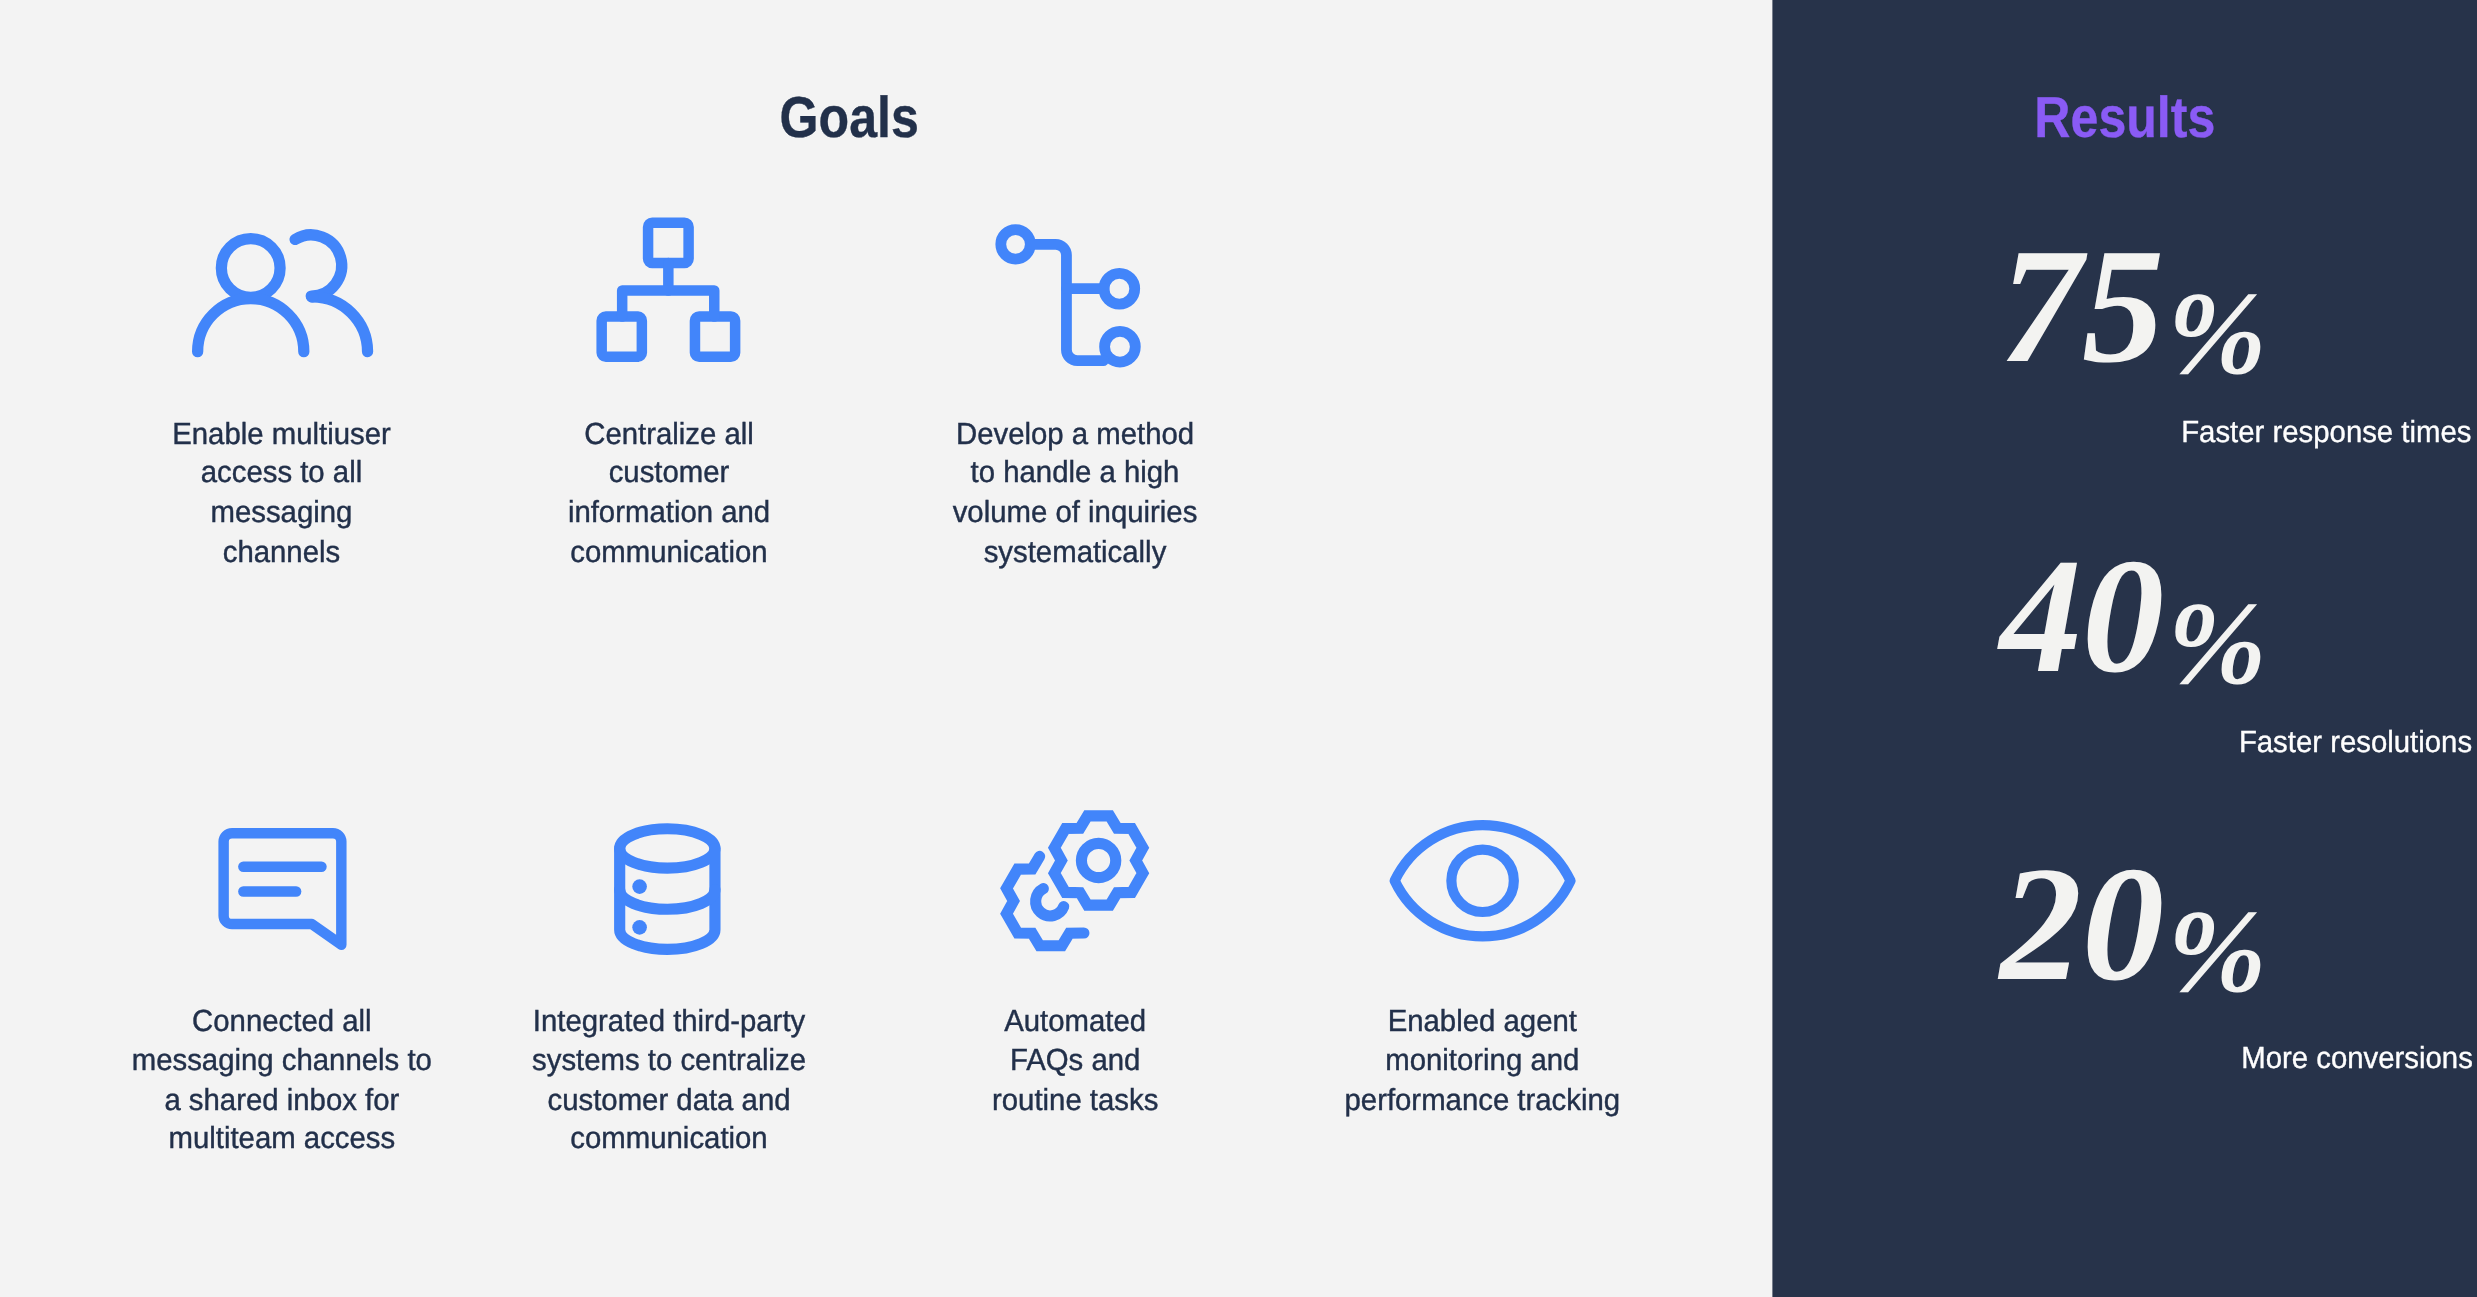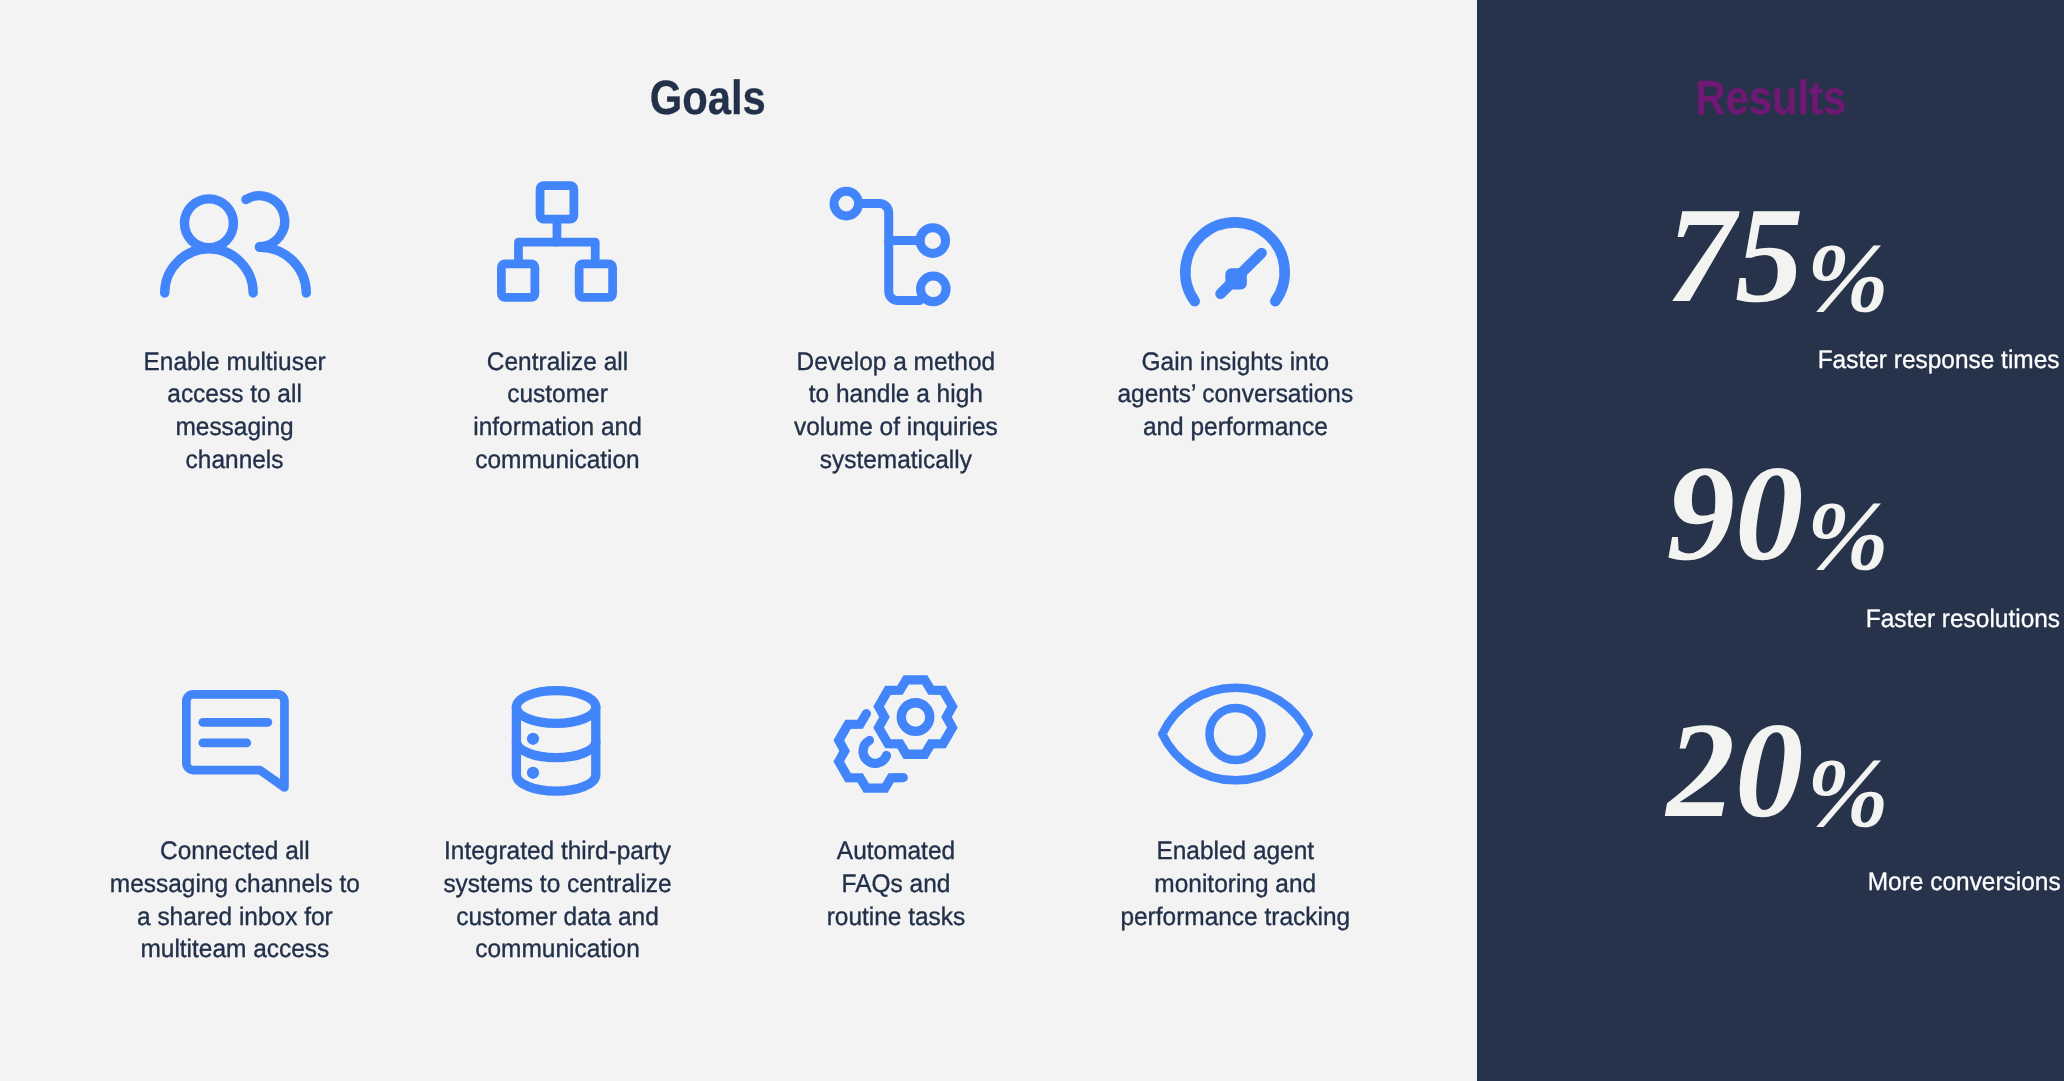--- a/index.html
+++ b/index.html
@@ -10,21 +10,21 @@
   .page{position:relative;width:2064px;height:1081px;overflow:hidden;}
   .left-panel{position:absolute;left:0;top:0;width:1477px;height:1081px;background:#f3f3f3;}
   .right-panel{position:absolute;left:1477px;top:0;width:587px;height:1081px;background:#27334a;}
 
   
   .section-title{position:absolute;text-align:center;font-size:48px;font-weight:bold;
      color:#22304a;white-space:nowrap;line-height:1;-webkit-text-stroke:0.3px currentColor;}
   .section-title span{display:inline-block;transform:scaleX(0.87) translateZ(0);transform-origin:50% 50%;opacity:0.999;}
   #goals-title{left:0;width:1415px;top:75px;}
   #solutions-title{left:0;width:1477px;top:569.2px;}
-  #results-title{left:1477px;width:587px;top:75.3px;color:#701a75;}
+  #results-title{left:1477px;width:587px;top:75.3px;color:#8b5cf6;}
 
   
   .cards{position:absolute;left:0;top:0;width:1477px;height:993px;padding-left:16px;}
   .card{position:absolute;width:420px;margin-left:-210px;}
   .card-icon{position:absolute;left:0;width:420px;display:flex;justify-content:center;}
   .card-text{text-align:center;font-size:25.4px;line-height:32.6px;color:#22304a;
      white-space:pre-line;-webkit-text-stroke:0.35px currentColor;}
   .card-text span{display:inline-block;transform:scaleX(0.963) translateZ(0);transform-origin:50% 50%;opacity:0.999;}
 
   
@@ -87,32 +87,20 @@
             <circle cx="103.3" cy="102.9" r="12.8"></circle>
             <path d="M28.6 17.6H49.7a9 9 0 0 1 9 9V105.5a9 9 0 0 0 9 9h21.8"></path>
             <path d="M58.7 54.6H90.0"></path>
           </svg>
         </div>
         <div class="card-text"><span>Develop a method
 to handle a high
 volume of inquiries
 systematically</span></div>
       </div>
-      <div class="card" style="left: 1235.4px; top: 345.9px;">
-        <div class="card-icon" style="top: -128.6px; left: -0.8px;">
-          <svg width="110" height="88" viewBox="0 0 109.8 87.7" fill="none" stroke="#4285fa" stroke-width="10.6" stroke-linecap="round" stroke-linejoin="round">
-            <path d="M14.67 83.91A49.6 49.6 0 1 1 95.13 83.91"></path>
-            <path d="M40.5 76.5 81.4 35.8"></path>
-            <rect x="45.3" y="51" width="21.4" height="21.4" rx="6" fill="#4285fa" stroke="none"></rect>
-          </svg>
-        </div>
-        <div class="card-text"><span>Gain insights into
-agents’ conversations
-and performance</span></div>
-      </div>
     </div>
 
   <div class="cards" id="solutions-cards">
       <div class="card" style="left: 235px; top: 835.4px;">
         <div class="card-icon" style="top: -145.3px; left: 0px;">
           <svg width="106.8" height="101.7" viewBox="0 0 106.8 101.7" fill="none" stroke="#4285fa" stroke-width="8.7" stroke-linecap="round" stroke-linejoin="round">
             <path d="M11.35 4.35H95.45a7 7 0 0 1 7 7V97.35L77.8 80.05H11.35a7 7 0 0 1-7-7V11.35a7 7 0 0 1 7-7Z"></path>
             <path d="M20.8 32.3H85.9"></path>
             <path d="M20.8 52.9H64.8"></path>
           </svg>
@@ -163,20 +151,20 @@
       </div>
     </div>
 
   <div class="section-title" id="results-title"><span>Results</span></div>
 
   <div class="stat" id="stat-1">
     <div class="stat-number" style="top:186.8px"><span><span>75</span><span class="pct">%</span></span></div>
     <div class="stat-label" style="top:347.8px"><span>Faster response times</span></div>
   </div>
   <div class="stat" id="stat-2">
-    <div class="stat-number" style="top:445.1px"><span><span>90</span><span class="pct">%</span></span></div>
+    <div class="stat-number" style="top:445.1px"><span><span>40</span><span class="pct">%</span></span></div>
     <div class="stat-label" style="top:607.1px"><span>Faster resolutions</span></div>
   </div>
   <div class="stat" id="stat-3">
     <div class="stat-number" style="top:702px"><span><span>20</span><span class="pct">%</span></span></div>
     <div class="stat-label" style="top:870.4px"><span>More conversions</span></div>
   </div>
 </div>
 
 </body></html>

